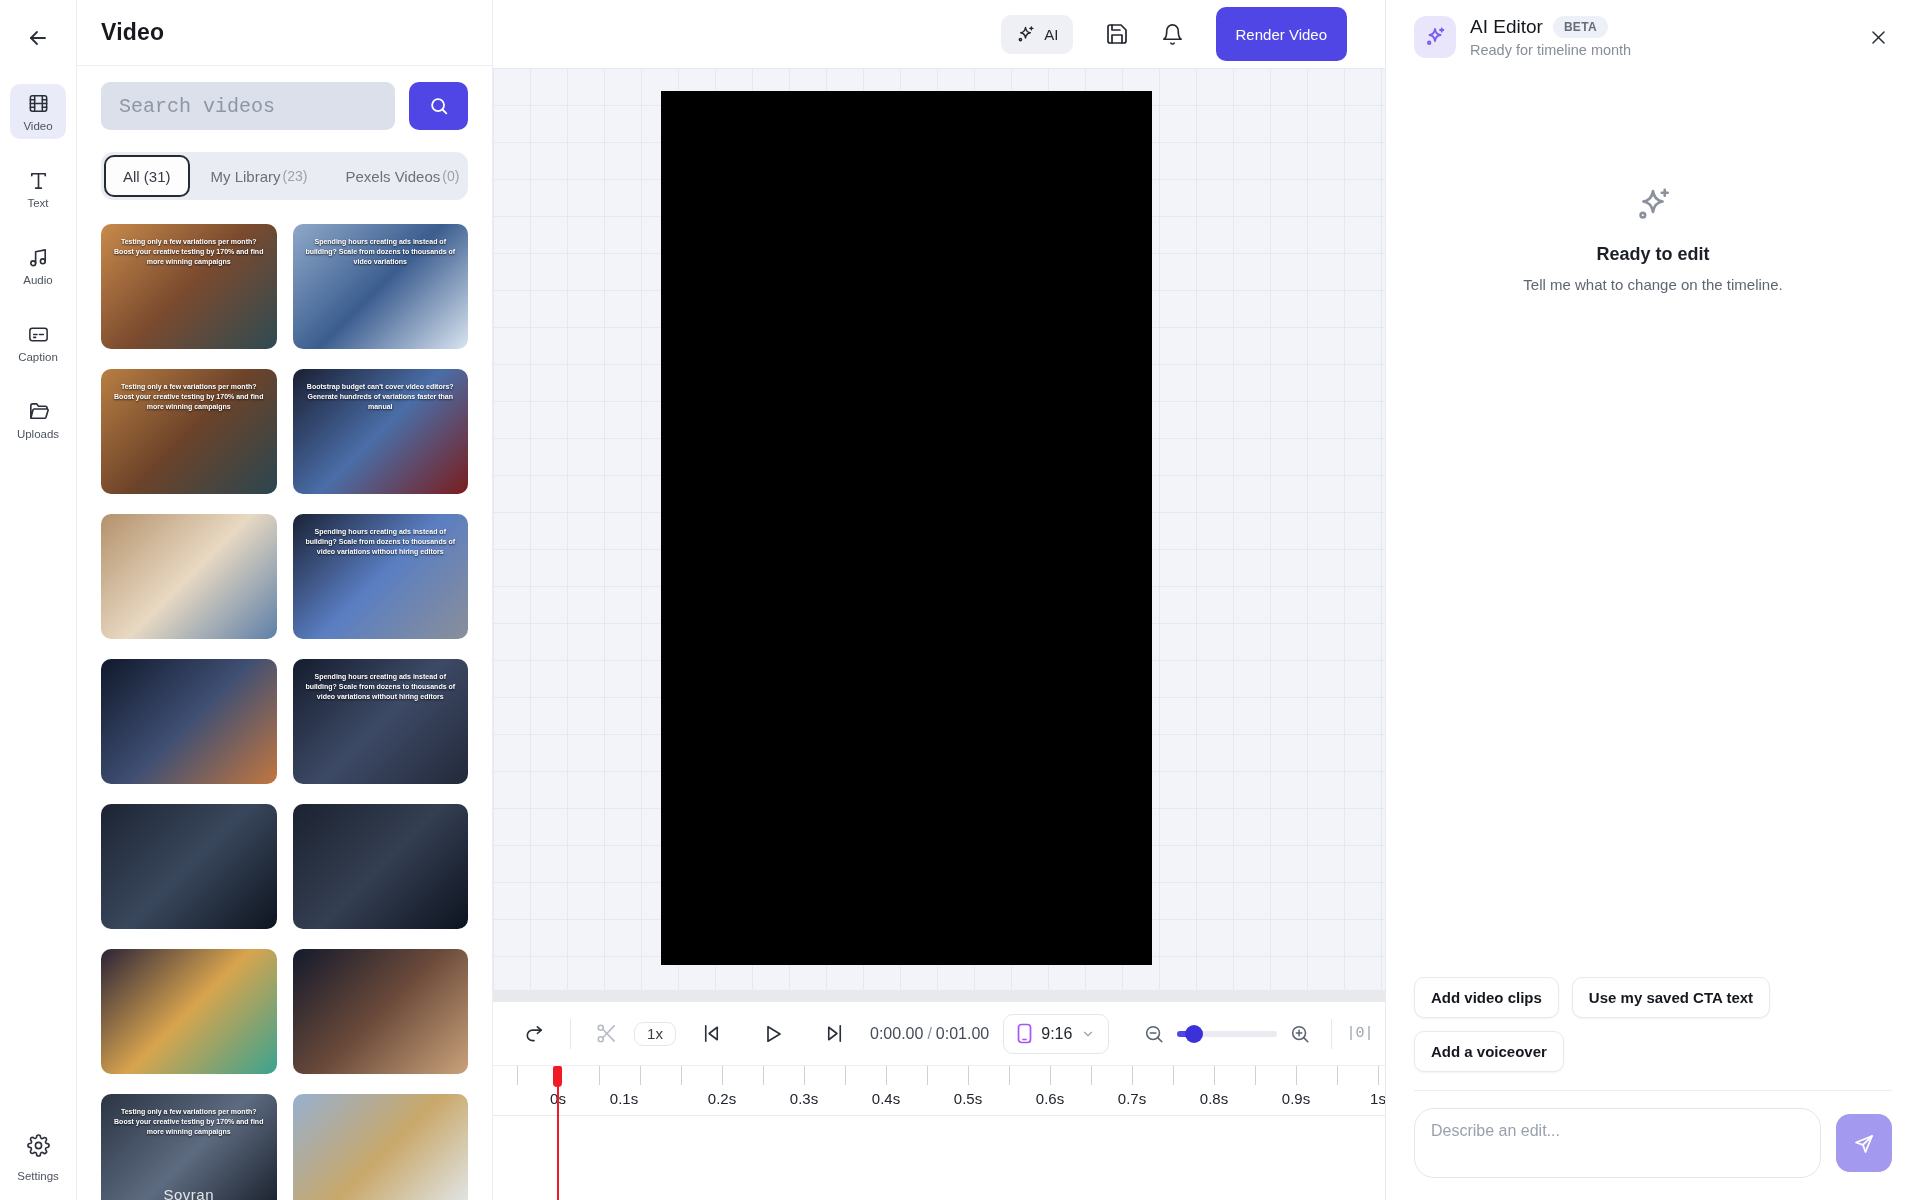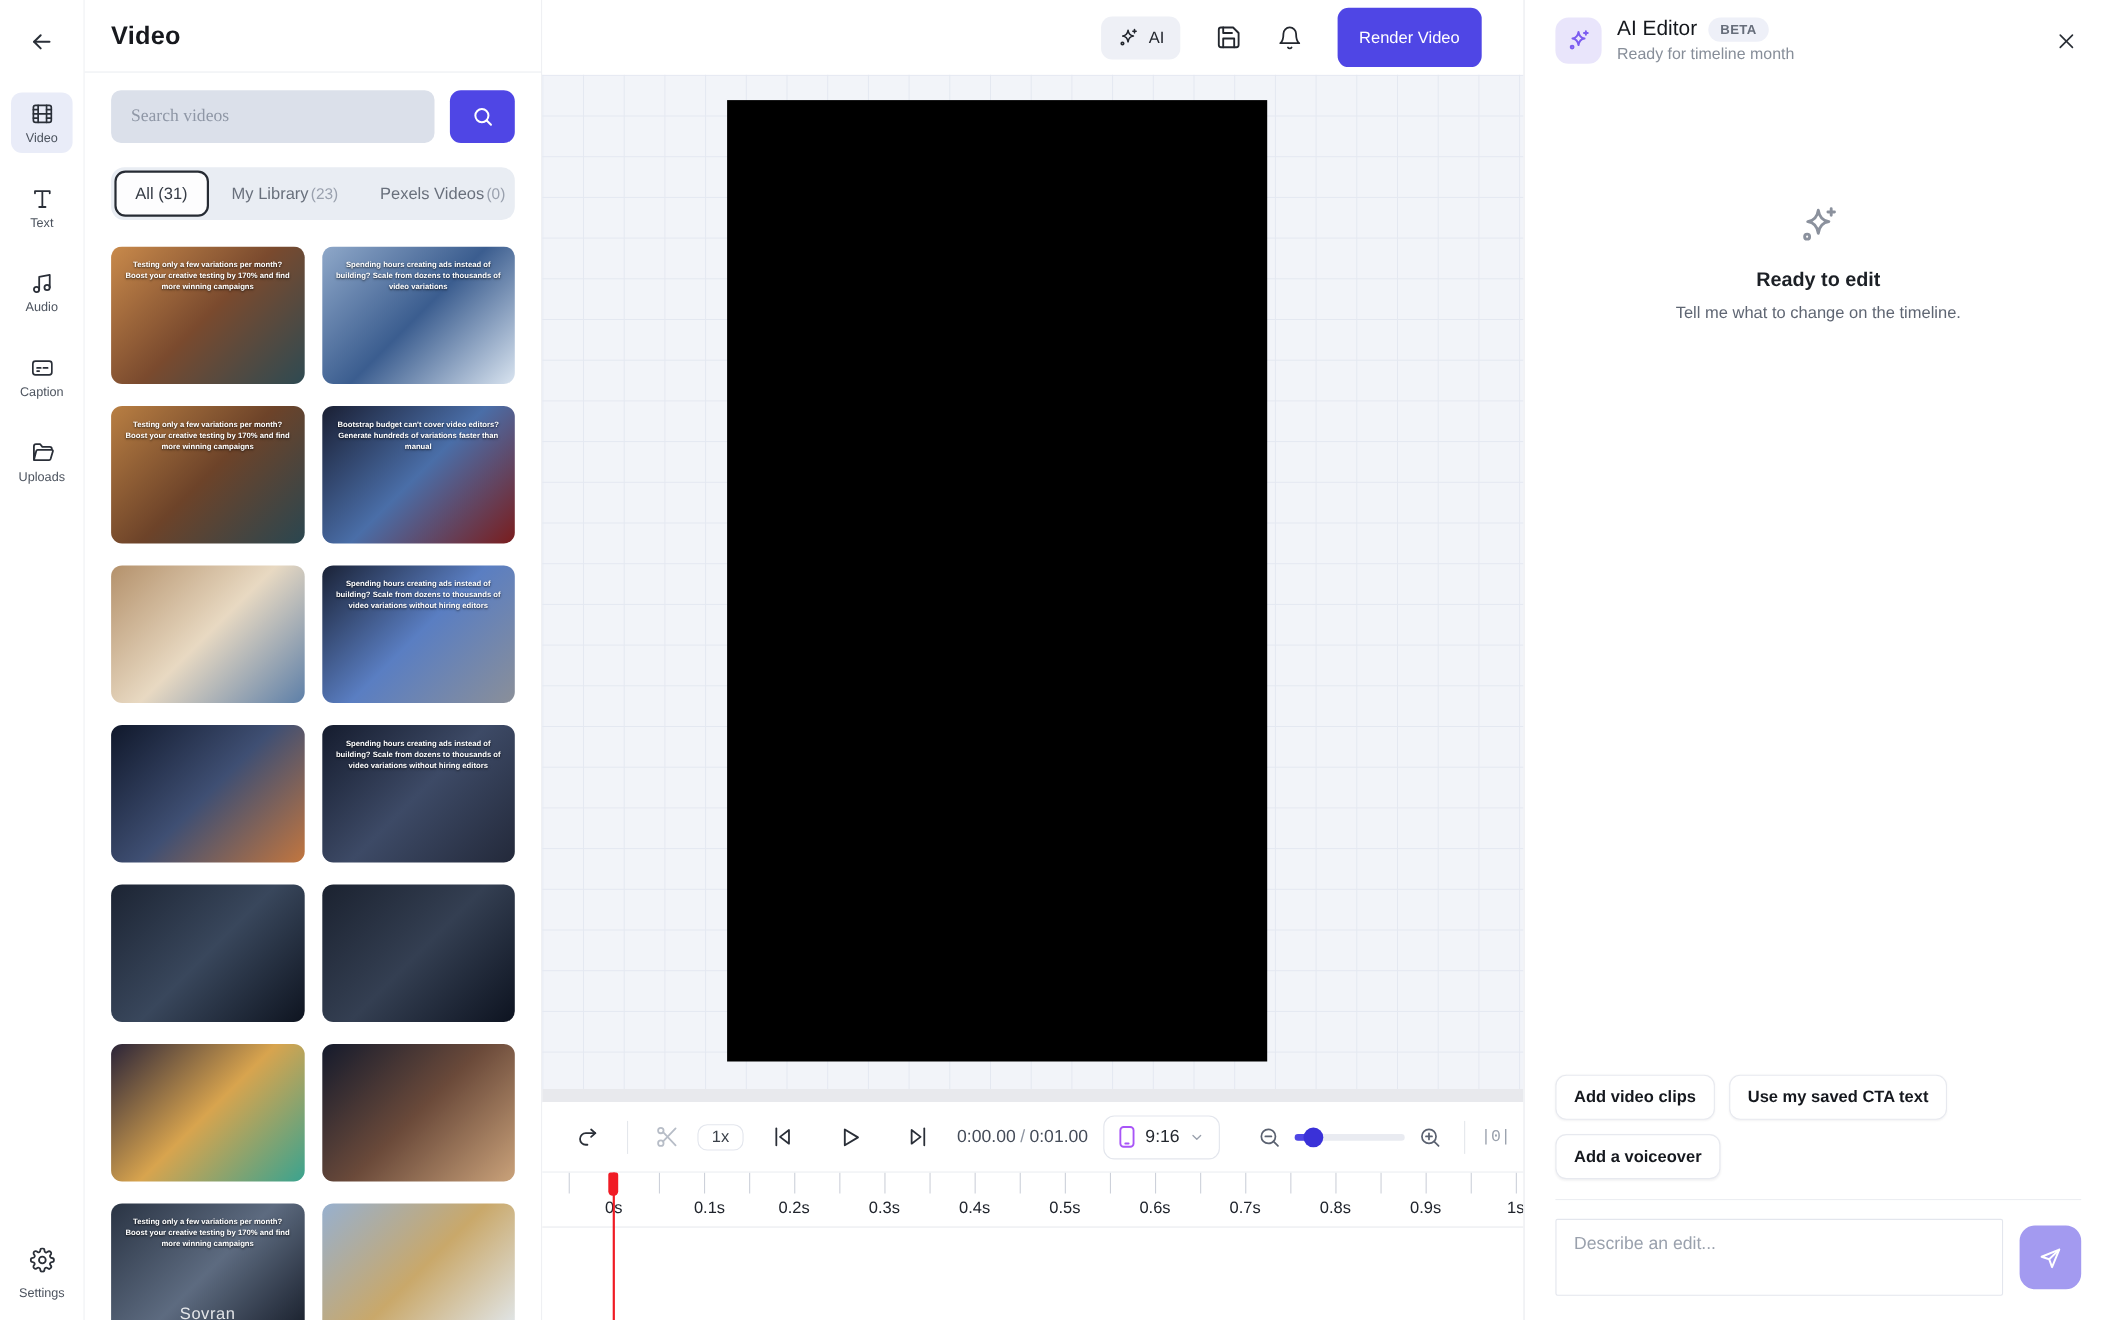--- a/index.html
+++ b/index.html
@@ -16,21 +16,21 @@
   .rail-item .lbl { font-size:11.5px; color:#4c535e; }
   .rail-spacer { flex:1; }
   .rail-settings { margin-bottom:18px; display:flex; flex-direction:column; align-items:center; gap:13px; cursor:pointer; }
   .rail-settings .lbl { font-size:11.5px; color:#4c535e; }
 
   
   .panel { width:416px; height:100%; background:#fff; border-right:1px solid #ebedf1; display:flex; flex-direction:column; flex-shrink:0; }
   .panel-header { height:66px; border-bottom:1px solid #eceef2; display:flex; align-items:center; padding:0 24px; flex-shrink:0; }
   .panel-title { font-size:23px; font-weight:700; color:#17191e; letter-spacing:.2px; }
   .search-row { display:flex; gap:14px; padding:16px 24px 0; flex-shrink:0; }
-  .search-input { flex:1; height:48px; background:#dbe0ea; border:none; border-radius:9px; padding:0 18px; font-size:16px; font-family:Liberation Serif, serif; color:#333a46; outline:none; }
+  .search-input { flex:1; height:48px; background:#dbe0ea; border:none; border-radius:9px; padding:0 18px; font-size:20px; font-family:Liberation Mono, monospace; color:#333a46; outline:none; }
   .search-input::placeholder { color:#8f97a6; }
   .search-btn { width:59px; height:48px; background:#4f46e5; border:none; border-radius:10px; cursor:pointer; display:flex; align-items:center; justify-content:center; }
   .tabs { margin:22px 24px 0; background:#e9edf3; border-radius:12px; height:48px; display:flex; align-items:center; padding:0 3px; gap:4px; flex-shrink:0; }
   .tab { height:42px; padding:0 17px; display:flex; align-items:center; gap:2px; border-radius:10px; font-size:15px; color:#69707c; cursor:pointer; background:transparent; border:none; font-family:"Liberation Sans",sans-serif; white-space:nowrap; }
   .tab .cnt { color:#9aa1ae; font-size:14px; }
   .tab.active { background:#fdfdfe; border:2px solid #262b33; color:#363c46; font-weight:500; }
   .thumb-grid { margin-top:24px; padding:0 24px; display:grid; grid-template-columns:1fr 1fr; gap:20px 16px; overflow:hidden; }
   .thumb { height:125px; border-radius:10px; overflow:hidden; position:relative; cursor:pointer; }
   .thumb .cap { position:absolute; top:13px; left:7%; width:86%; text-align:center; color:#fff; font-size:7px; font-weight:700; line-height:1.45; text-shadow:0 1px 2px rgba(0,0,0,.8); }
   .thumb .wm { position:absolute; bottom:16px; width:100%; text-align:center; color:rgba(255,255,255,.85); font-size:15px; letter-spacing:.5px; }
@@ -73,21 +73,21 @@
   .beta-badge { background:#eef0f8; color:#666d7a; font-size:12px; font-weight:600; padding:4px 11px; border-radius:999px; letter-spacing:.3px; }
   .ai-subtitle { font-size:14.5px; color:#878e99; margin-top:4px; }
   .ai-close { position:absolute; top:24px; right:28px; background:none; border:none; cursor:pointer; padding:4px; }
   .ai-empty { flex:1; display:flex; flex-direction:column; align-items:center; padding-top:112px; }
   .ai-empty-title { font-size:18px; font-weight:700; color:#1c2026; margin-top:18px; }
   .ai-empty-sub { font-size:15px; color:#5f6673; margin-top:11px; }
   .ai-footer { padding:0 28px 22px; }
   .sugg-wrap { max-width:390px; display:flex; flex-wrap:wrap; gap:13px; }
   .sugg-btn { background:#fff; border:1px solid #e7e9ef; border-radius:10px; padding:11px 16px; font-size:15px; font-weight:600; color:#15181e; cursor:pointer; box-shadow:0 1px 2px rgba(20,24,40,.05); font-family:"Liberation Sans",sans-serif; white-space:nowrap; }
   .ai-input-row { border-top:1px solid #eceef2; margin-top:18px; padding-top:17px; display:flex; gap:15px; align-items:stretch; }
-  .ai-textarea { flex:1; height:70px; border:1px solid #e3e6ed; border-radius:2px; padding:13px 16px; font-size:16px; resize:none; outline:none; color:#ef4444; font-family:"Liberation Sans",sans-serif; }
+  .ai-textarea { flex:1; height:70px; border:1px solid #e3e6ed; border-radius:20px; padding:13px 16px; font-size:16px; resize:none; outline:none; color:#ef4444; font-family:"Liberation Sans",sans-serif; }
   .ai-textarea::placeholder { color:#9aa1ad; }
   .send-btn { width:56px; height:58px; align-self:center; background:#a39af0; border:none; border-radius:14px; cursor:pointer; display:flex; align-items:center; justify-content:center; flex-shrink:0; }
 </style>
 </head>
 <body>
 
 <aside class="rail">
   <button class="rail-back">
     <span>
       <svg width="24" height="24" viewBox="0 0 24 24" fill="none" stroke="#2a2f38" stroke-width="1.8" stroke-linecap="round" stroke-linejoin="round">
@@ -325,21 +325,21 @@
     <div class="tb-sep" style="margin:0 14px;"></div>
     <button class="fit-btn">|0|</button>
   </div>
 
   <div class="timeline">
     <div class="ruler" id="ruler">
         <div class="tick" style="left: 65px;"></div>
         <div class="tick-label" style="left: 65px;">0s</div>
         <div class="tick" style="left: 24px; height: 19px;"></div>
         <div class="tick" style="left: 147px;"></div>
-        <div class="tick-label" style="left: 152px;">0.1s</div>
+        <div class="tick-label" style="left: 131px;">0.1s</div>
         <div class="tick" style="left: 106px; height: 19px;"></div>
         <div class="tick" style="left: 229px;"></div>
         <div class="tick-label" style="left: 229px;">0.2s</div>
         <div class="tick" style="left: 188px; height: 19px;"></div>
         <div class="tick" style="left: 311px;"></div>
         <div class="tick-label" style="left: 311px;">0.3s</div>
         <div class="tick" style="left: 270px; height: 19px;"></div>
         <div class="tick" style="left: 393px;"></div>
         <div class="tick-label" style="left: 393px; text-align: right;">0.4s</div>
         <div class="tick" style="left: 352px; height: 19px;"></div>

